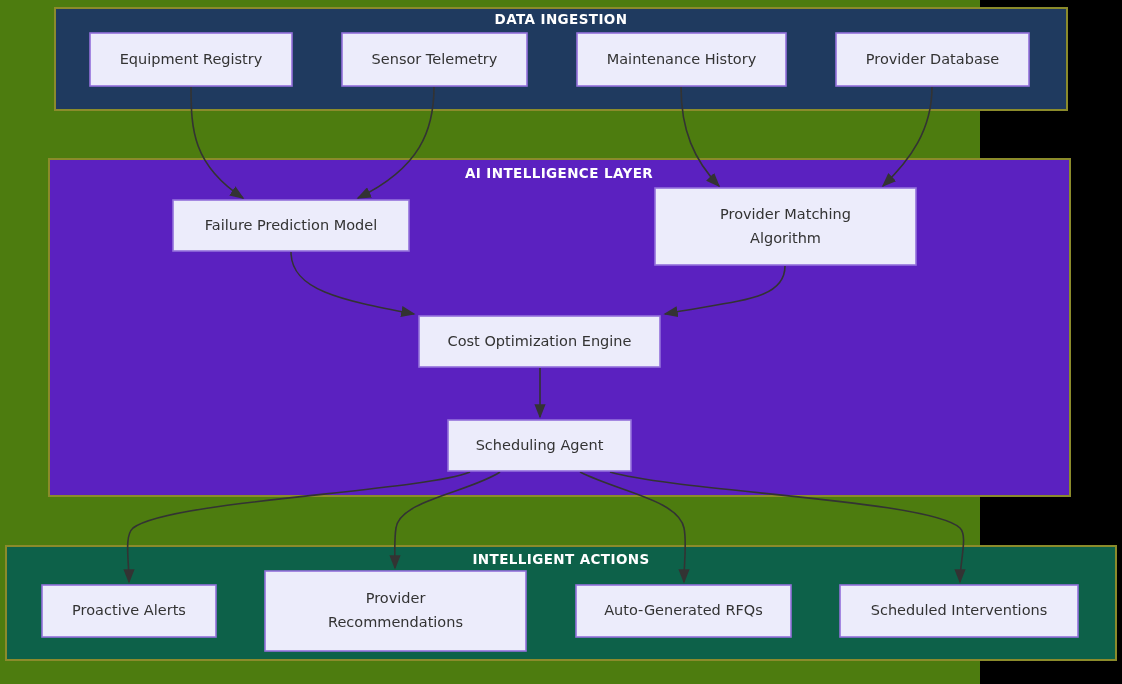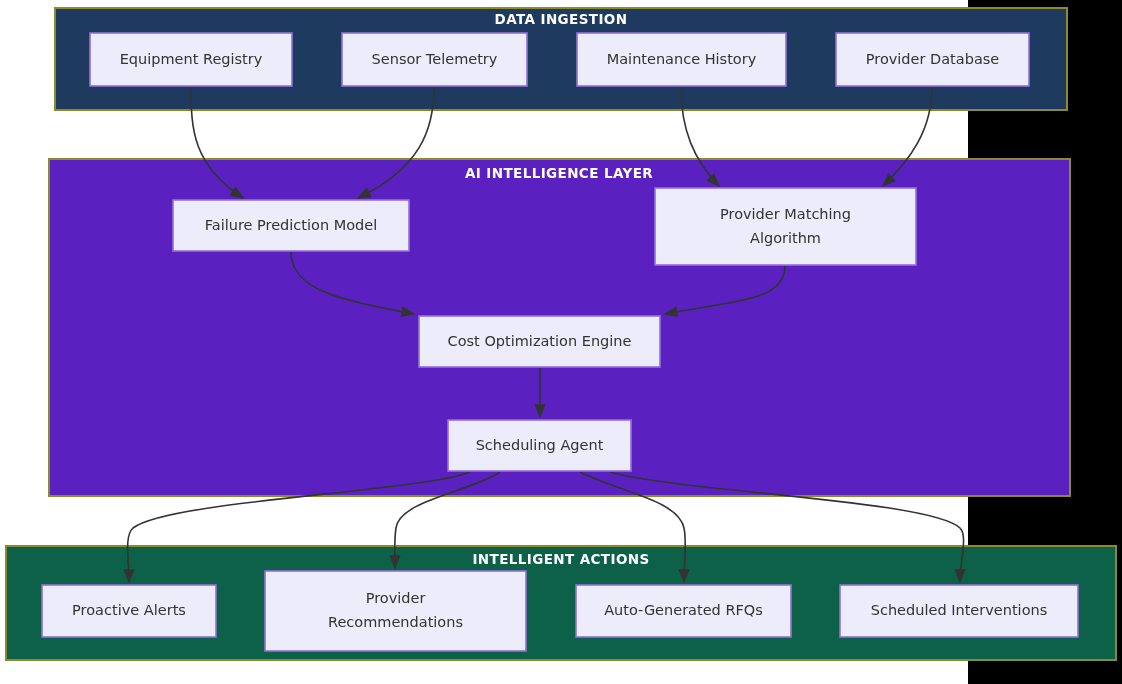--- a/index.html
+++ b/index.html
@@ -10,21 +10,22 @@
   body {
     width: 1122px;
     height: 684px;
     overflow: hidden;
     font-family: "DejaVu Sans", sans-serif;
   }
   #canvas {
     position: relative;
     width: 968px;
     height: 684px;
-    background: #ffffff;
+    background: #4d7c0f;
+    padding-left: 12px;
   }
   svg#diagram {
     position: absolute;
     left: 0;
     top: 0;
     width: 1122px;
     height: 684px;
     display: block;
   }
   .cluster-rect {

